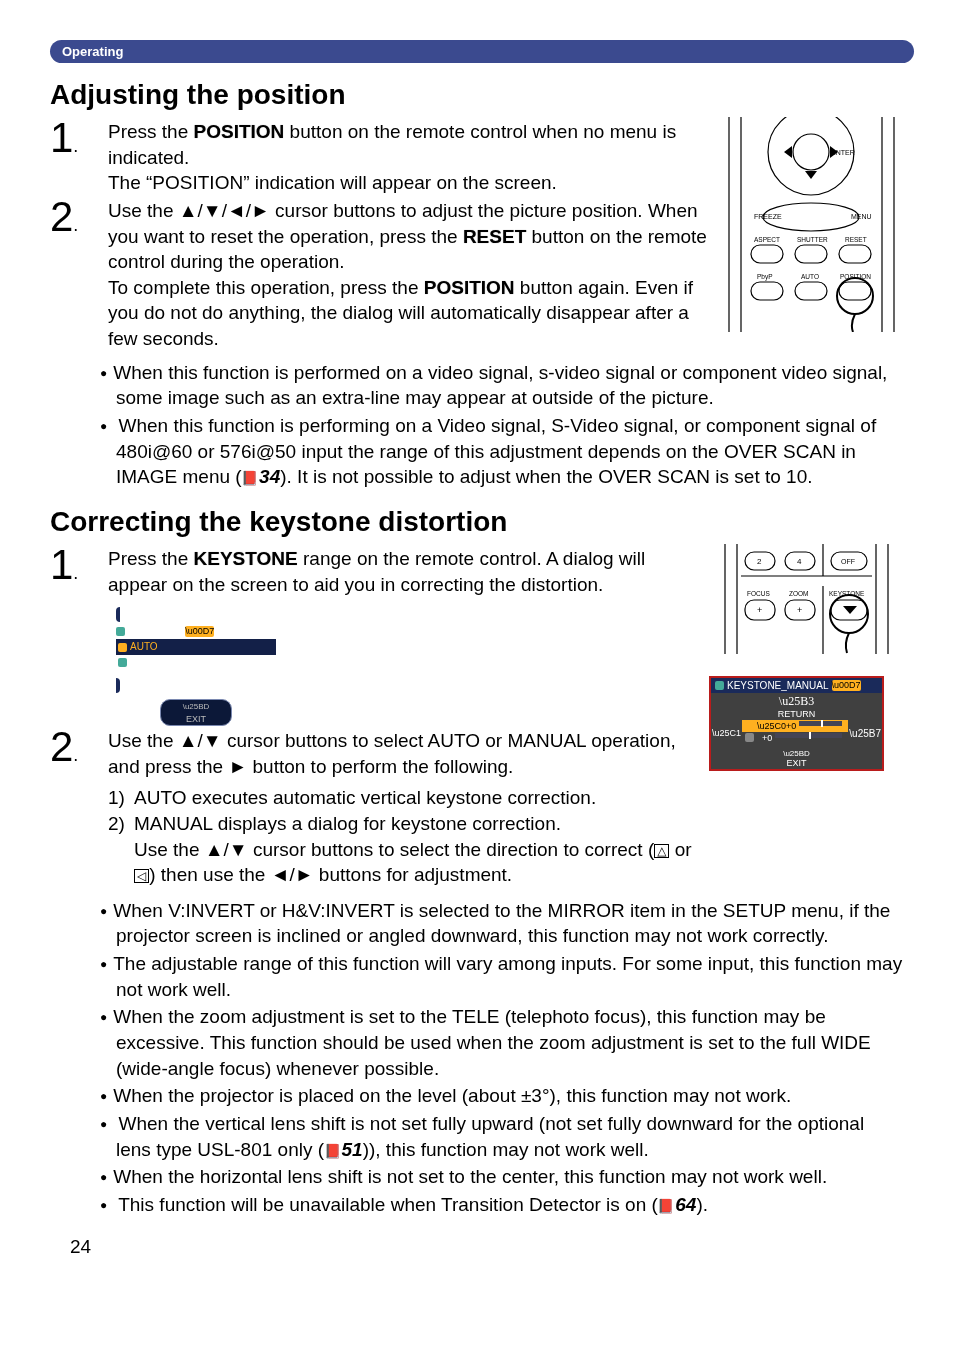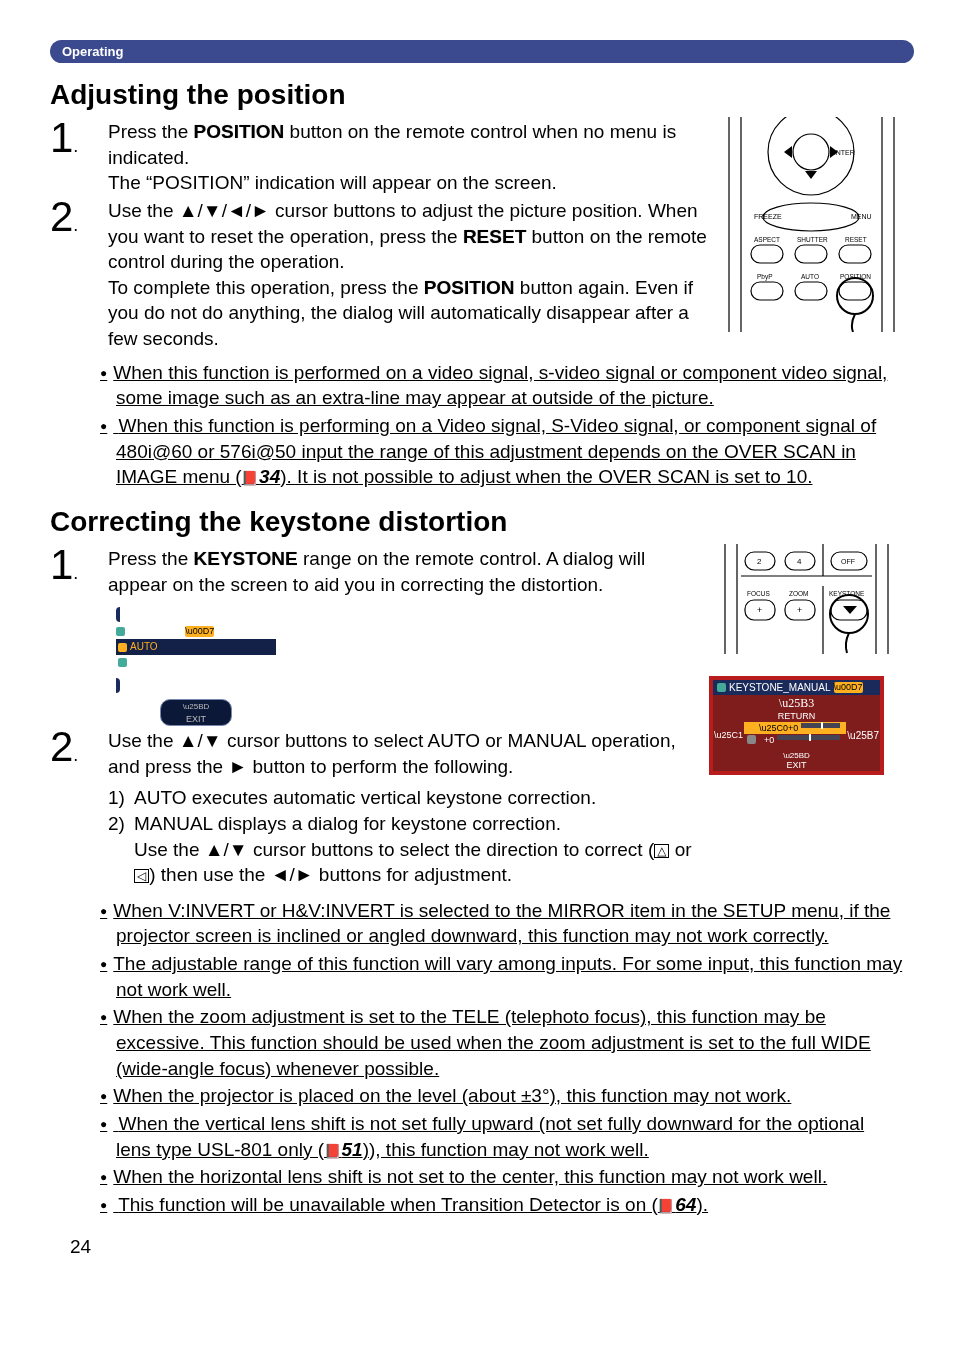--- a/index.html
+++ b/index.html
@@ -57,21 +57,20 @@
     margin: 8px 0 0 0;
     padding: 0;
   }
   .bullets li {
     font-size: 19px;
     line-height: 1.35;
     list-style: none;
     padding-left: 20px;
     text-indent: -16px;
     margin: 2px 0;
-    text-decoration: underline;
   }
   .bullets li::before {
     content: "\25CF";
     font-size: 12px;
     vertical-align: 2px;
     margin-right: 6px;
   }
   .sub-num {
     display: inline-block;
     width: 26px;
@@ -109,22 +108,22 @@
   .osd1-auto { background: #132048; color:#ffb020; font-size:10px; padding:1px 2px; margin-top:1px; display:flex; align-items:center; gap:3px;}
   .osd1-manual { color:#fff; font-size:10px; padding:1px 2px; display:flex; align-items:center; gap:3px;}
   .osd1-exit { border:1px solid #7a88b0; border-radius:10px; font-size:9px; color:#bbb; text-align:center; margin: 3px auto 0 auto; width: 70px; background:#0c1838;}
   .osd1-close { float:right; background:#ffb020; color:#000; font-size:9px; width:29px; height:11px; text-align:center; border-radius:2px; line-height:11px;}
   
   .osd2 {
     width: 175px;
     margin-top: 18px;
   }
   .osd2-box {
-    background: #7f1d1d;
-    border: 4px solid #b91c1c;
+    background: #404040;
+    border: 2px solid #b91c1c;
     font-size: 10px;
     color: #fff;
   }
   .osd2-title { background:#1a2a5a; padding:2px 4px; display:flex; align-items:center; gap:3px;}
   .osd2-title .osd1-close { background:#ffb020;}
   .osd2-return { text-align:center; color:#fff; font-size:9px; padding:1px 0;}
   .osd2-row { display:flex; align-items:flex-start; font-size:9px; padding:1px 3px;}
   .osd2-row.active { background:#ffb020; color:#000;}
   .osd2-slider { flex:1; height:5px; background:#445; margin:0 3px; position:relative;}
   .osd2-slider::after{content:"";position:absolute;left:50%;top:-1px;width:2px;height:7px;background:#fff;}

